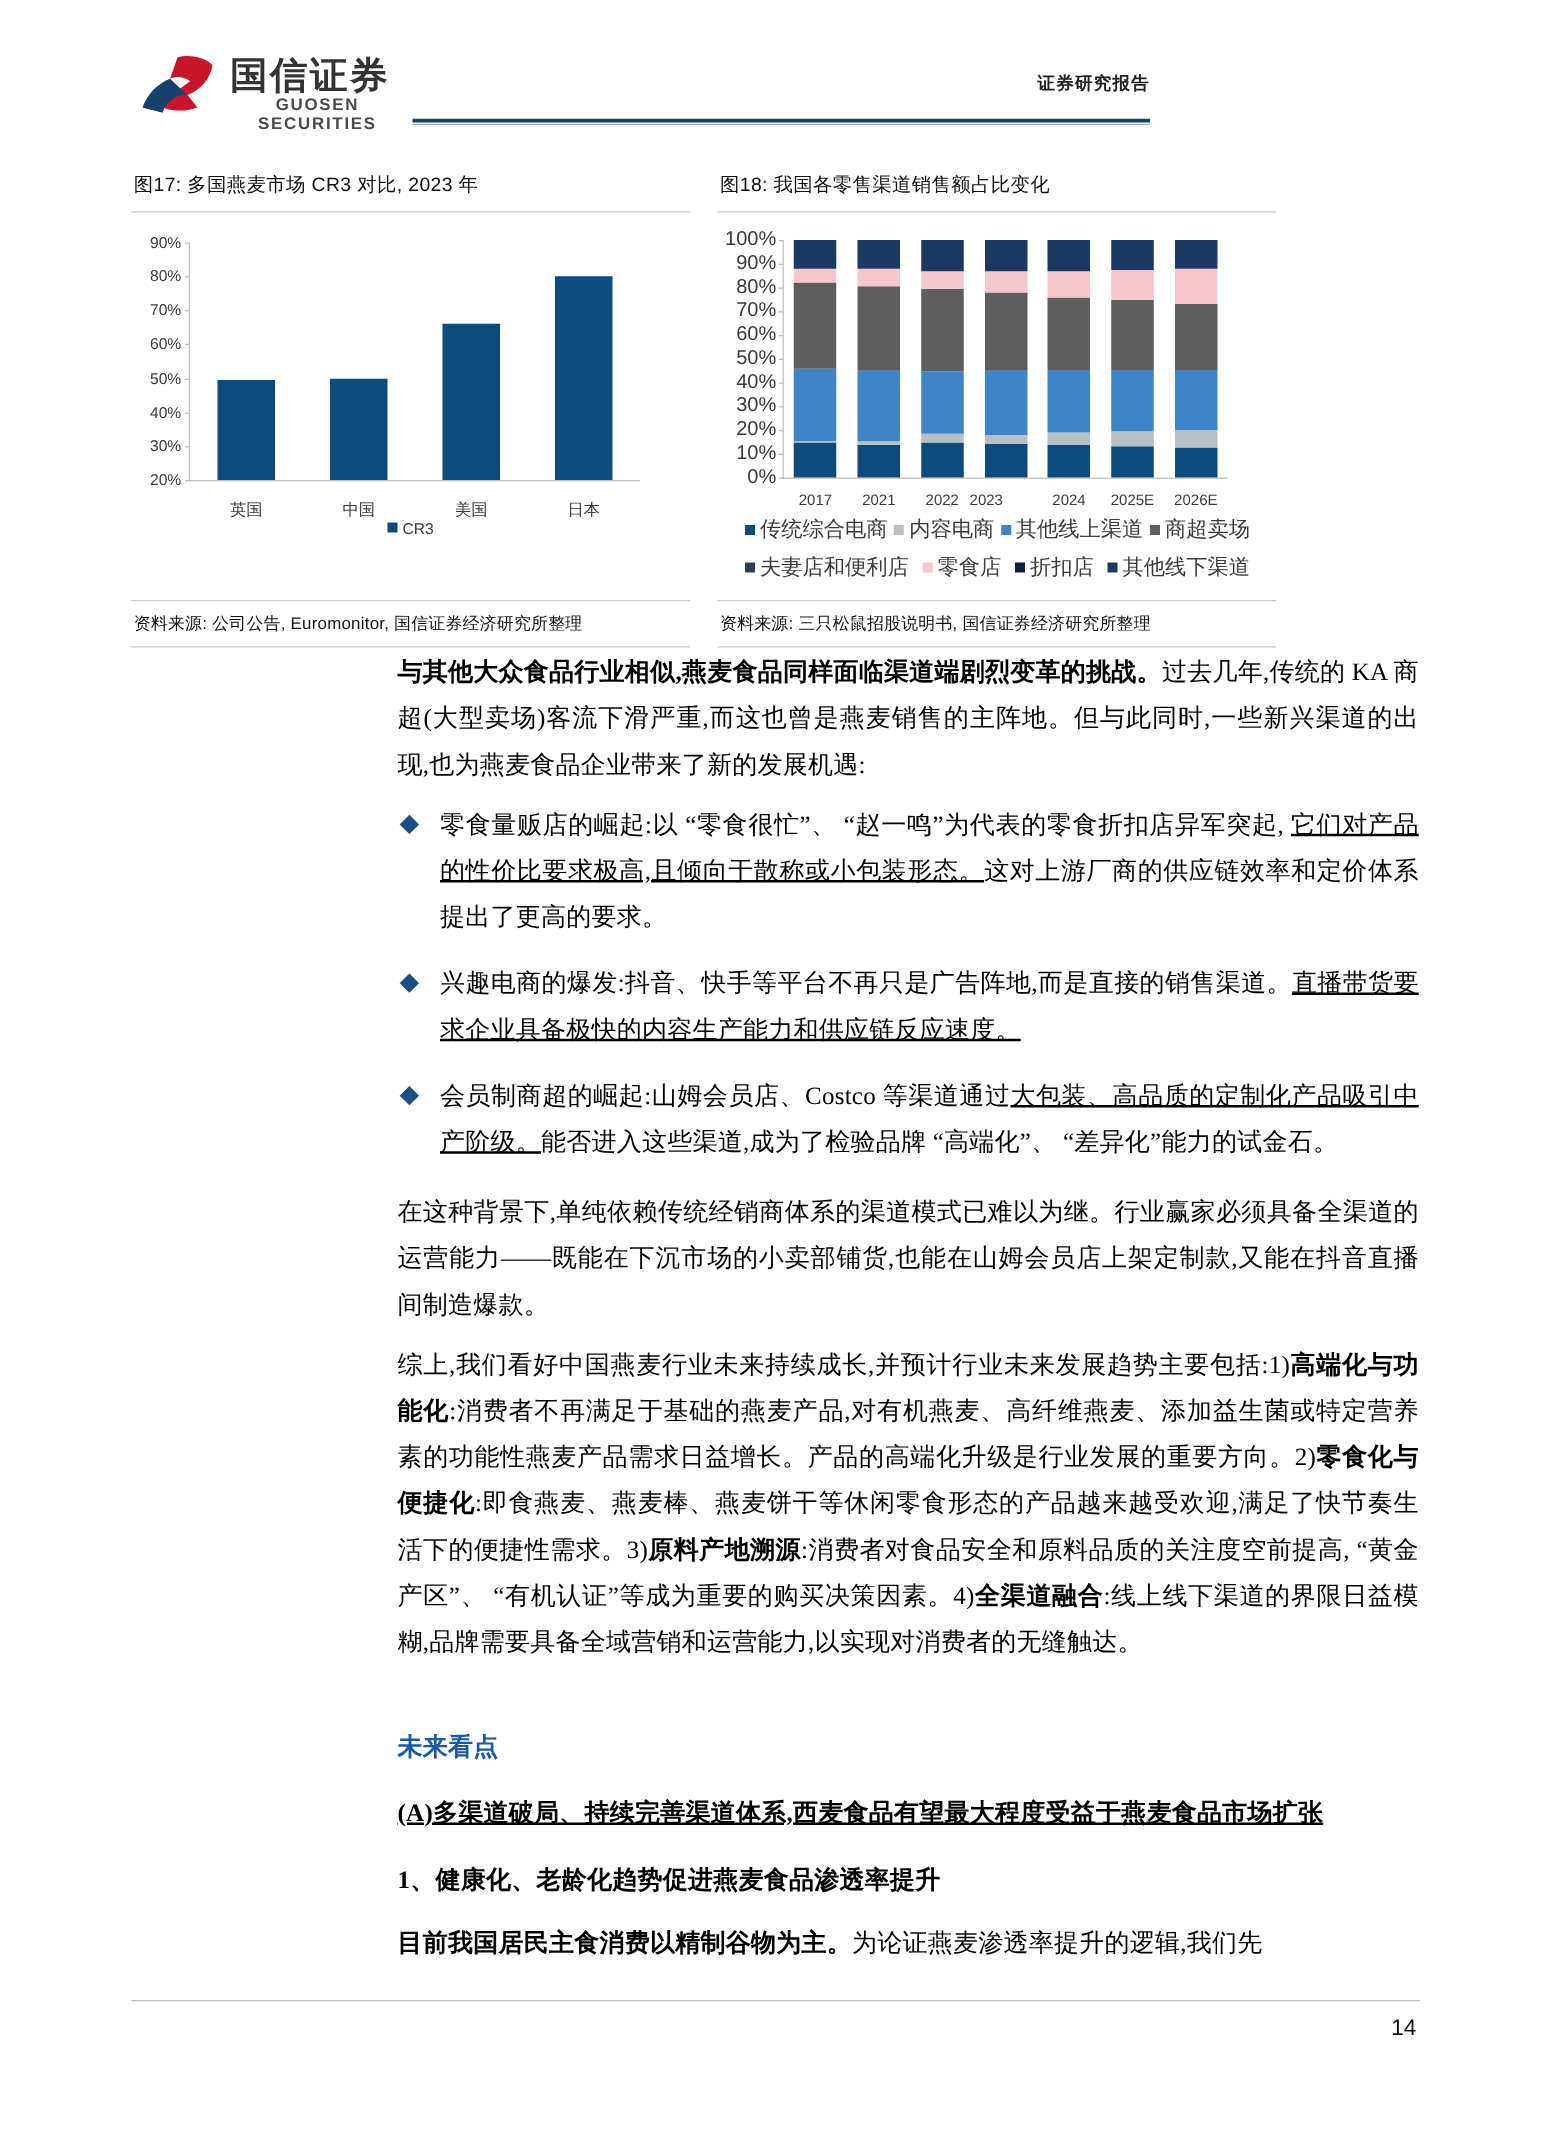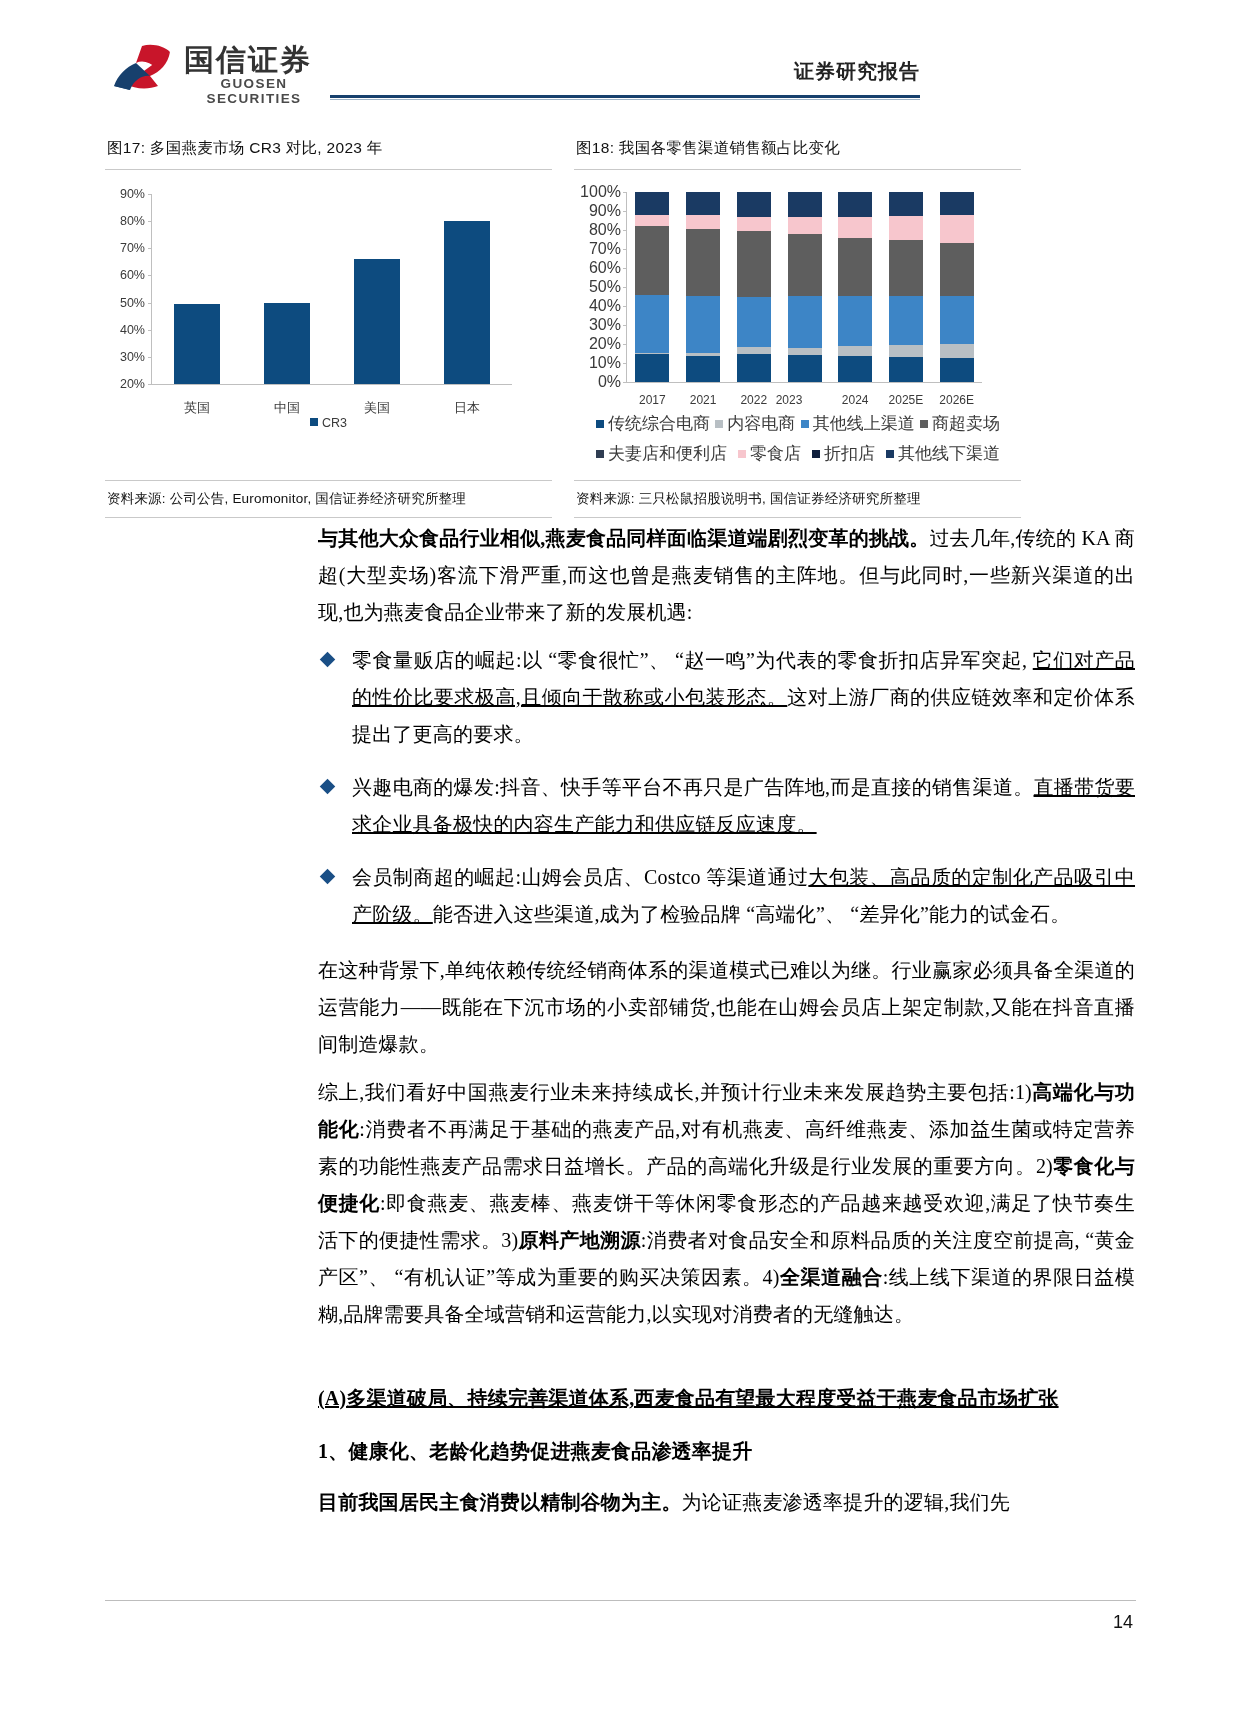--- a/index.html
+++ b/index.html
@@ -5,21 +5,21 @@
   html,body{margin:0;padding:0;background:#fff;}
   body{width:1241px;height:1722px;font-family:"Liberation Serif",serif;color:#000;position:relative;}
   .page{width:1241px;height:1722px;position:relative;box-sizing:border-box;}
 
   
   .header{position:absolute;left:0;top:0;width:1032px;height:110px;text-align:center;}
   .logo{position:absolute;left:112px;top:38px;width:210px;height:62px;}
   .logo-mark{position:absolute;left:0;top:4px;width:62px;height:50px;}
   .logo-cn{position:absolute;left:72px;top:2px;font-family:"Liberation Sans",sans-serif;font-weight:bold;font-size:30px;letter-spacing:2px;color:#333;}
   .logo-en{position:absolute;left:74px;top:38px;font-family:"Liberation Sans",sans-serif;font-weight:bold;font-size:13.5px;letter-spacing:1.4px;color:#4a4a4a;}
-  .hdr-title{position:absolute;right:112px;top:58px;font-family:"Liberation Sans",sans-serif;font-weight:bold;font-size:20px;color:#222;letter-spacing:1px;}
+  .hdr-title{position:absolute;right:112px;top:58px;font-family:"Liberation Sans",sans-serif;font-weight:bold;font-size:14px;color:#222;letter-spacing:1px;}
   .hdr-rule{position:absolute;left:330px;right:112px;top:95px;height:3px;background:#17406d;}
   .hdr-rule2{position:absolute;left:330px;right:112px;top:99px;height:1px;background:#9fb4c7;}
 
   
   .figs{position:absolute;left:105px;top:132px;width:1030px;}
   .fig{position:absolute;top:0;width:447px;border-bottom:1px solid #c9c9c9;}
   .fig.left{left:0;}
   .fig.right{left:469px;}
   .fig-title{font-family:"Liberation Sans",sans-serif;font-size:15.5px;color:#111;padding:6px 2px 10px 2px;letter-spacing:.3px;}
   .fig-body{position:relative;height:310px;border-top:1px solid #c9c9c9;}
@@ -259,20 +259,21 @@
     </div>
 
     <p class="para">在这种背景下,单纯依赖传统经销商体系的渠道模式已难以为继。行业赢家必须具备全渠道的运营能力——既能在下沉市场的小卖部铺货,也能在山姆会员店上架定制款,又能在抖音直播间制造爆款。</p>
 
     <p class="para">
       <span>综上,我们看好中国燕麦行业未来持续成长,并预计行业未来发展趋势主要包括:1)</span><span class="b">高端化与功能化</span><span>:消费者不再满足于基础的燕麦产品,对有机燕麦、高纤维燕麦、添加益生菌或特定营养素的功能性燕麦产品需求日益增长。产品的高端化升级是行业发展的重要方向。2)</span><span class="b">零食化与便捷化</span><span>:即食燕麦、燕麦棒、燕麦饼干等休闲零食形态的产品越来越受欢迎,满足了快节奏生活下的便捷性需求。3)</span><span class="b">原料产地溯源</span><span>:消费者对食品安全和原料品质的关注度空前提高, “黄金产区”、 “有机认证”等成为重要的购买决策因素。4)</span><span class="b">全渠道融合</span><span>:线上线下渠道的界限日益模糊,品牌需要具备全域营销和运营能力,以实现对消费者的无缝触达。</span>
     </p>
 
     <div class="spacer"></div>
 
+    <p class="sec-head">未来看点</p>
 
     <p class="sub-head">(A)多渠道破局、持续完善渠道体系,西麦食品有望最大程度受益于燕麦食品市场扩张</p>
 
     <p class="sub-head2">1、健康化、老龄化趋势促进燕麦食品渗透率提升</p>
 
     <p class="para">
       <span class="b">目前我国居民主食消费以精制谷物为主。</span><span>为论证燕麦渗透率提升的逻辑,我们先</span>
     </p>
   </div>
 

